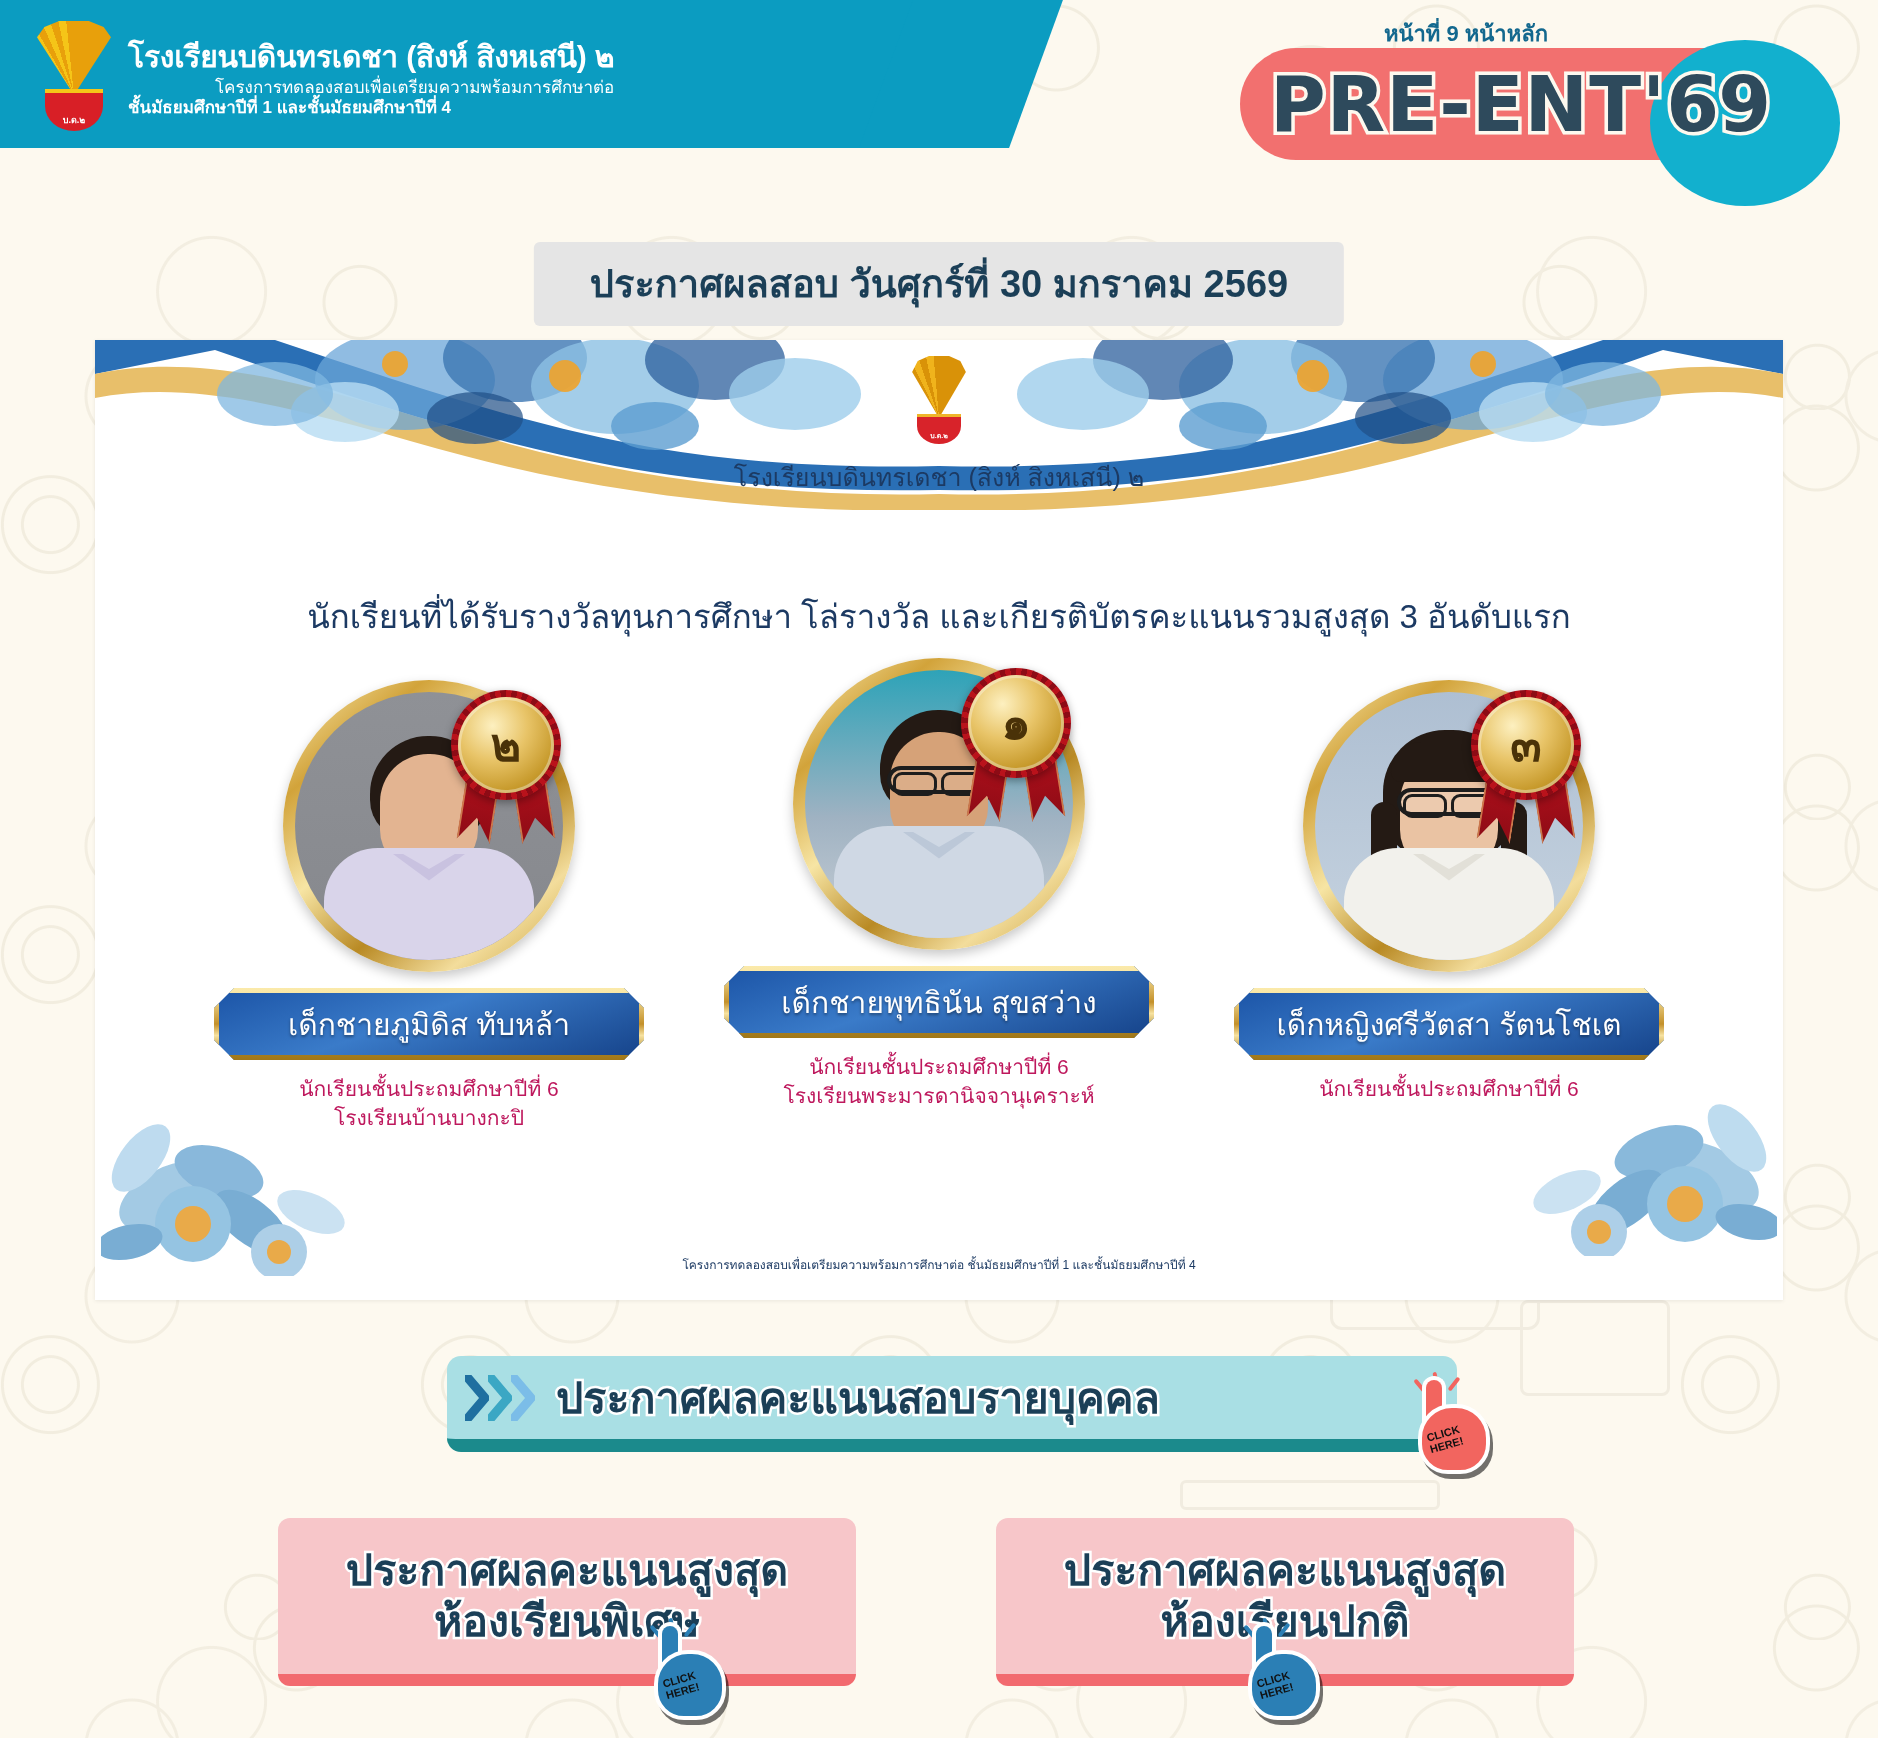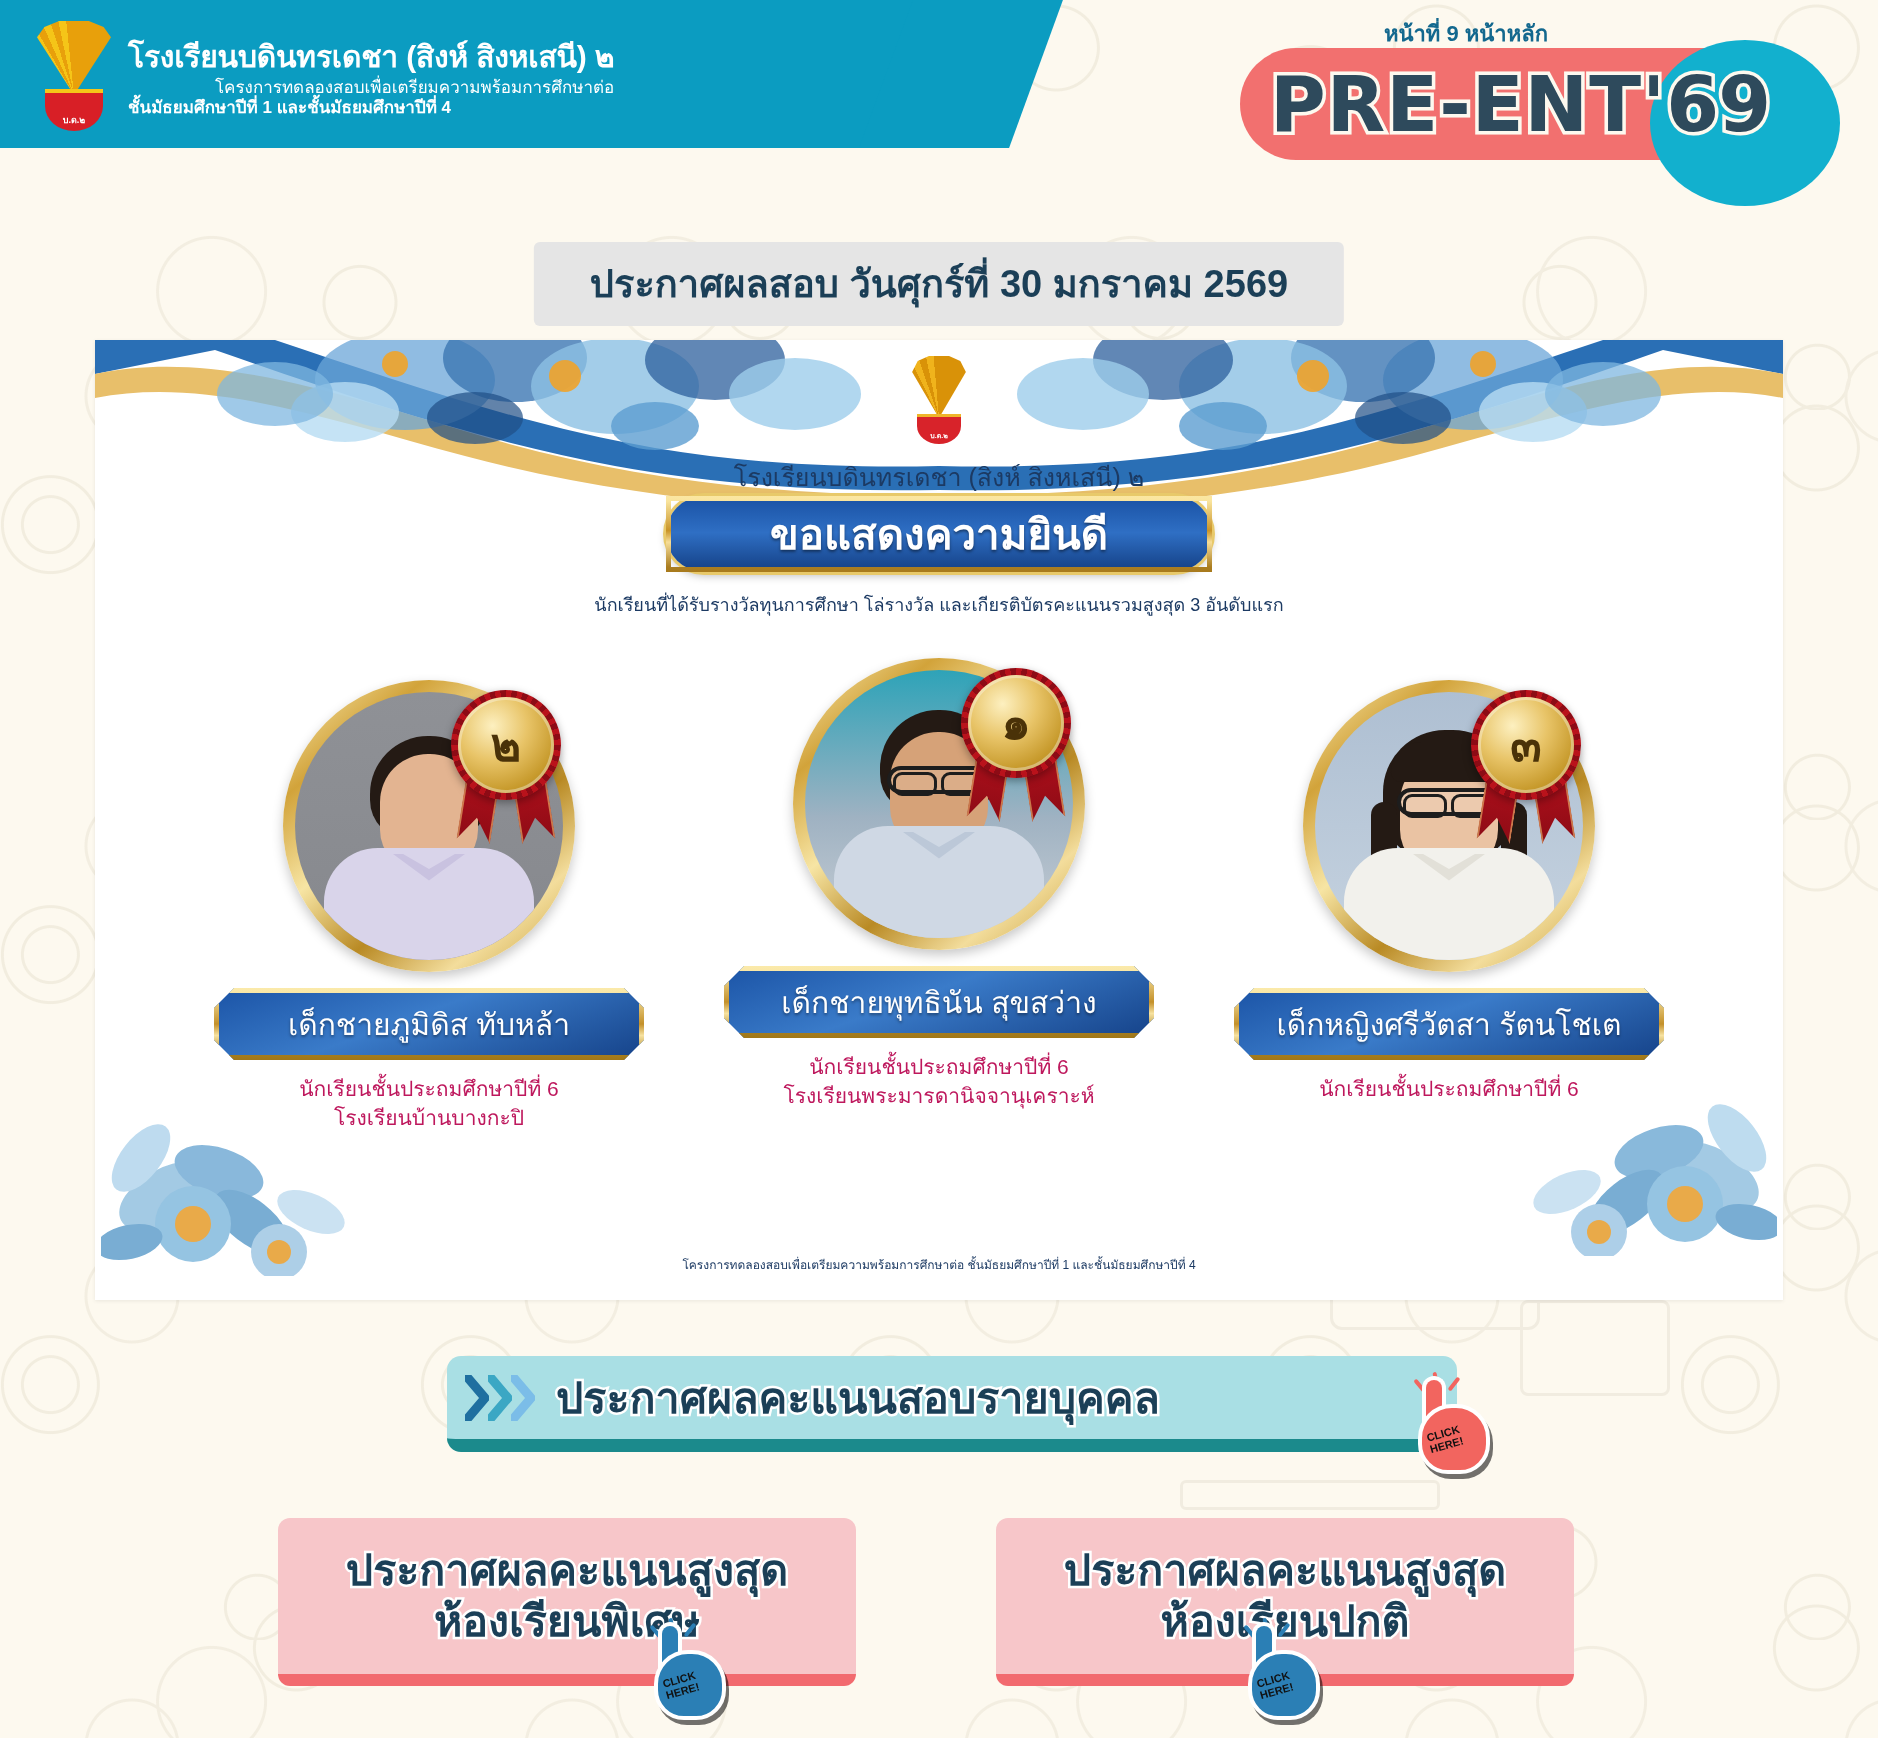--- a/index.html
+++ b/index.html
@@ -218,21 +218,21 @@
     display: flex; align-items: center; justify-content: center;
     z-index: 3;
   }
   .cert-ribbon span {
     font-size: 42px; font-weight: bold; color: #fff;
     text-shadow: 0 2px 3px rgba(0,0,0,.45);
   }
 
   .cert-line1 {
     position: absolute; left: 0; right: 0; top: 250px;
-    text-align: center; font-size: 18px; color: #1c3a63; z-index: 3;
+    text-align: center; font-size: 33px; color: #1c3a63; z-index: 3;
   }
   .cert-line2 {
     position: absolute; left: 0; right: 0; top: 287px;
     text-align: center; font-size: 29px; font-weight: bold;
     color: #13305c; z-index: 3;
   }
 
   
   .winners {
     position: absolute; left: 0; right: 0; top: 340px;
@@ -517,23 +517,20 @@
 
   <div class="cert-crest">
     <div class="crest-rays"></div>
     <div class="crest-base">
         <span>บ.ด.๒</span>
       </div>
   </div>
 
   <div class="cert-school">โรงเรียนบดินทรเดชา (สิงห์ สิงหเสนี) ๒</div>
 
-  <div class="cert-ribbon">
-    <span>ขอแสดงความยินดี</span>
-  </div>
 
   <div class="cert-line1">นักเรียนที่ได้รับรางวัลทุนการศึกษา โล่รางวัล และเกียรติบัตรคะแนนรวมสูงสุด 3 อันดับแรก</div>
 
   <div class="winners">
 
     <div class="winner">
       <div class="photo-ring">
         <div class="photo-inner ph-a">
           <div class="face hair"></div>
           <div class="face skin"></div>

